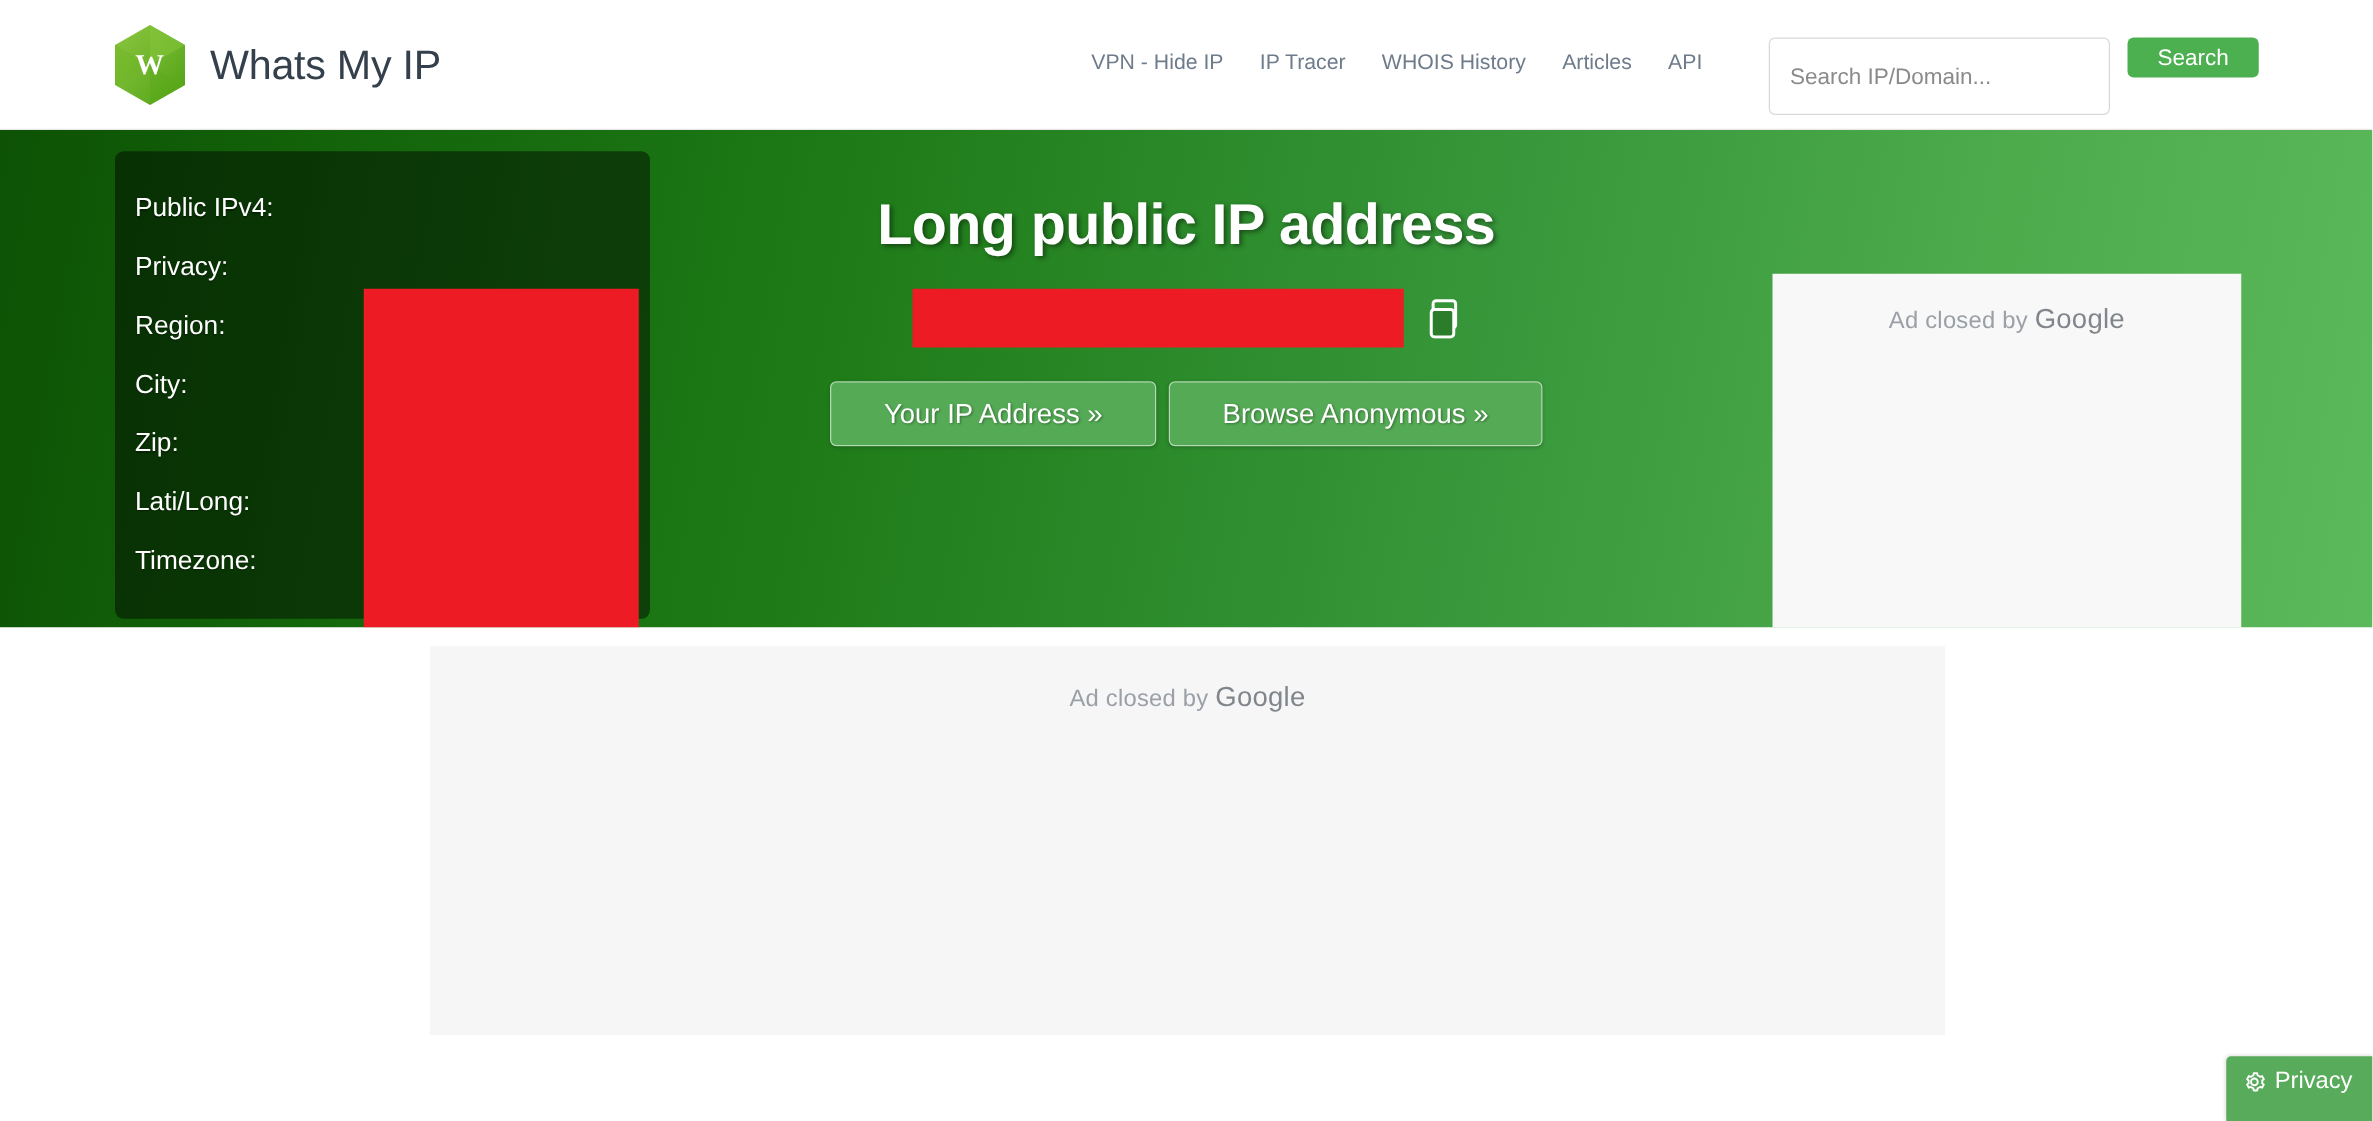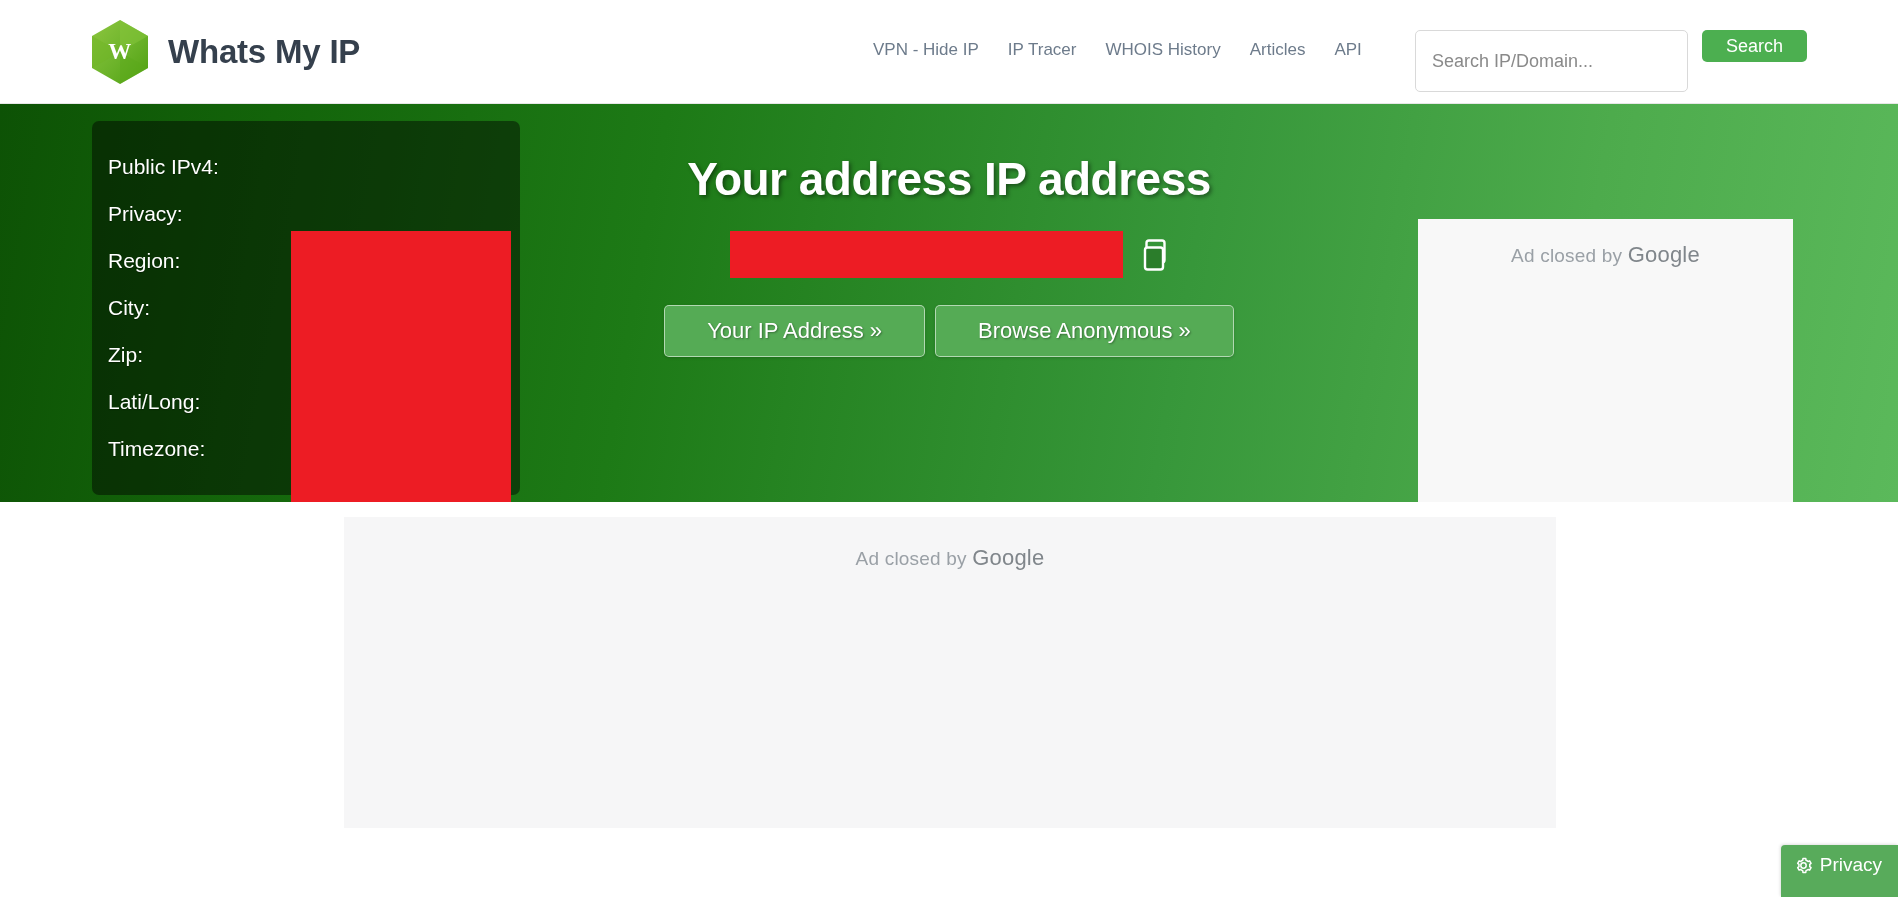--- a/index.html
+++ b/index.html
@@ -54,21 +54,21 @@
     color: #ffffff;
     font-size: 23px;
     font-weight: bold;
     font-family: "Liberation Serif", serif;
     letter-spacing: .5px;
   }
 
   .brand-title {
     font-size: 33px;
     color: #35404d;
-    font-weight: bold;
+    font-weight: normal;
     letter-spacing: -0.2px;
     white-space: nowrap;
   }
 
   .main-nav {
     position: absolute;
     left: 873px;
     top: 40px;
     display: flex;
     gap: 29px;
@@ -347,21 +347,21 @@
       </div>
       <div class="info-row">
         <span class="info-label">Timezone:</span>
       </div>
     </div>
   </div>
 
   <div class="redact-panel"></div>
 
   <div class="hero-center">
-    <h1 class="hero-title">Your address IP address</h1>
+    <h1 class="hero-title">Long public IP address</h1>
 
     <div class="ip-row">
       <div class="ip-box"></div>
       <span class="copy-icon">
         <svg width="30" height="32" viewBox="0 0 30 32" aria-hidden="true">
           <rect x="7.5" y="1.5" width="18" height="22" rx="2.5" fill="none" stroke="#ffffff" stroke-width="2.4"></rect>
           <path d="M21.5 8.5 h-13 a2.5 2.5 0 0 0 -2.5 2.5 v17 a2.5 2.5 0 0 0 2.5 2.5 h13 a2.5 2.5 0 0 0 2.5 -2.5 v-17 a2.5 2.5 0 0 0 -2.5 -2.5 z" fill="#2b7d2b" stroke="#ffffff" stroke-width="2.4"></path>
         </svg>
       </span>
     </div>

